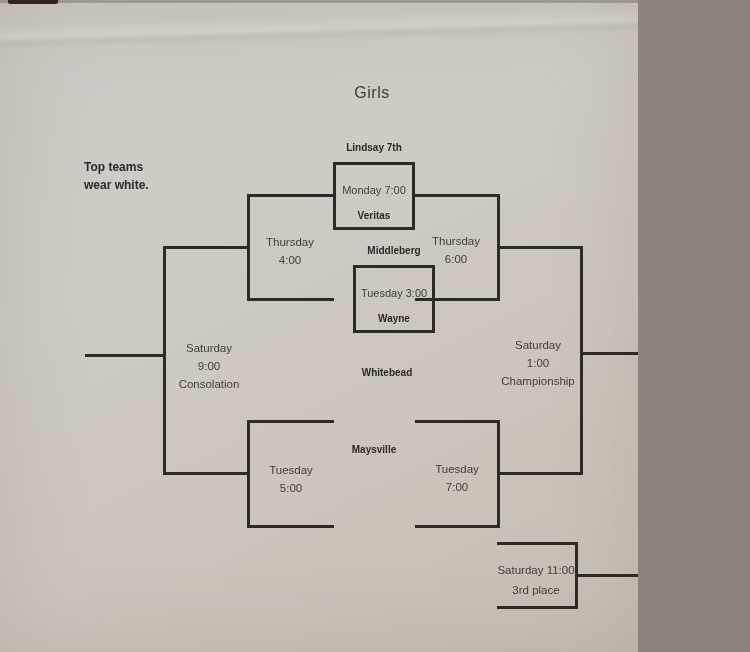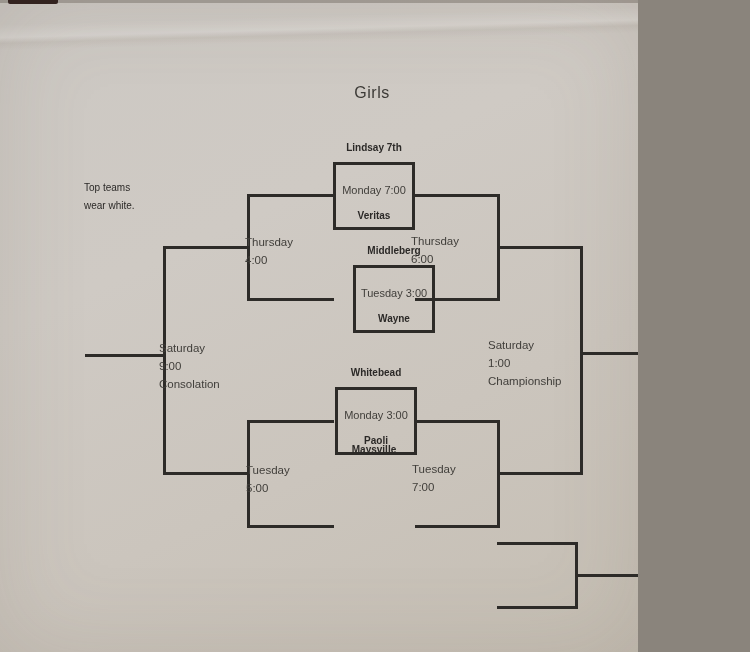--- a/index.html
+++ b/index.html
@@ -46,25 +46,25 @@
     position:absolute; bottom:6px; left:0; right:0;
     font-weight:bold; font-size:10px; color:#2b2927; white-space:nowrap;
   }
 
   
   .title {
     position:absolute; left:322px; top:84px; width:100px;
     text-align:center; font-size:16px; color:#3c3a36; letter-spacing:0.5px;
   }
   .note {
-    position:absolute; left:84px; top:179px;
-    font-size:10px; font-weight:normal; line-height:18px; color:#2b2927;
+    position:absolute; left:84px; top:158px;
+    font-size:12px; font-weight:bold; line-height:18px; color:#2b2927;
   }
   .round-label {
-    position:absolute; width:90px; text-align:left;
+    position:absolute; width:90px; text-align:center;
     font-size:11.5px; line-height:18px; color:#403e3a;
   }
   .round-label.wide { width:100px; }
   .third-label {
     position:absolute; left:494px; top:560px; width:84px;
     text-align:center; font-size:11.5px; line-height:20px; color:#403e3a;
   }
 </style>
 </head>
 <body>
@@ -120,26 +120,22 @@
   </div>
 
   <div class="game" style="left:333px;top:243px;padding-left:20px;">
     <div class="team-top">Middleberg</div>
     <div class="game-box">
       <div class="game-time">Tuesday 3:00</div>
       <div class="team-bottom">Wayne</div>
     </div>
   </div>
 
-  <div class="game" style="left:335px;top:365px;">
+  <div class="game" style="left:346px;top:365px;">
     <div class="team-top">Whitebead</div>
-    <div class="game-box">
-      <div class="game-time">Monday 3:00</div>
-      <div class="team-bottom">Paoli</div>
-    </div>
   </div>
 
   <div class="game" style="left:333px;top:442px;">
     <div class="team-top">Maysville</div>
   </div>
 
   <div class="round-label" style="left:245px;top:233px;">
     <div>Thursday</div>
     <div>4:00</div>
   </div>
@@ -160,14 +156,18 @@
     <div>Saturday</div>
     <div>9:00</div>
     <div>Consolation</div>
   </div>
   <div class="round-label wide" style="left:488px;top:336px;">
     <div>Saturday</div>
     <div>1:00</div>
     <div>Championship</div>
   </div>
 
+  <div class="third-label">
+    <div>Saturday 11:00</div>
+    <div>3rd place</div>
+  </div>
 
 </div>
 
 </body></html>

